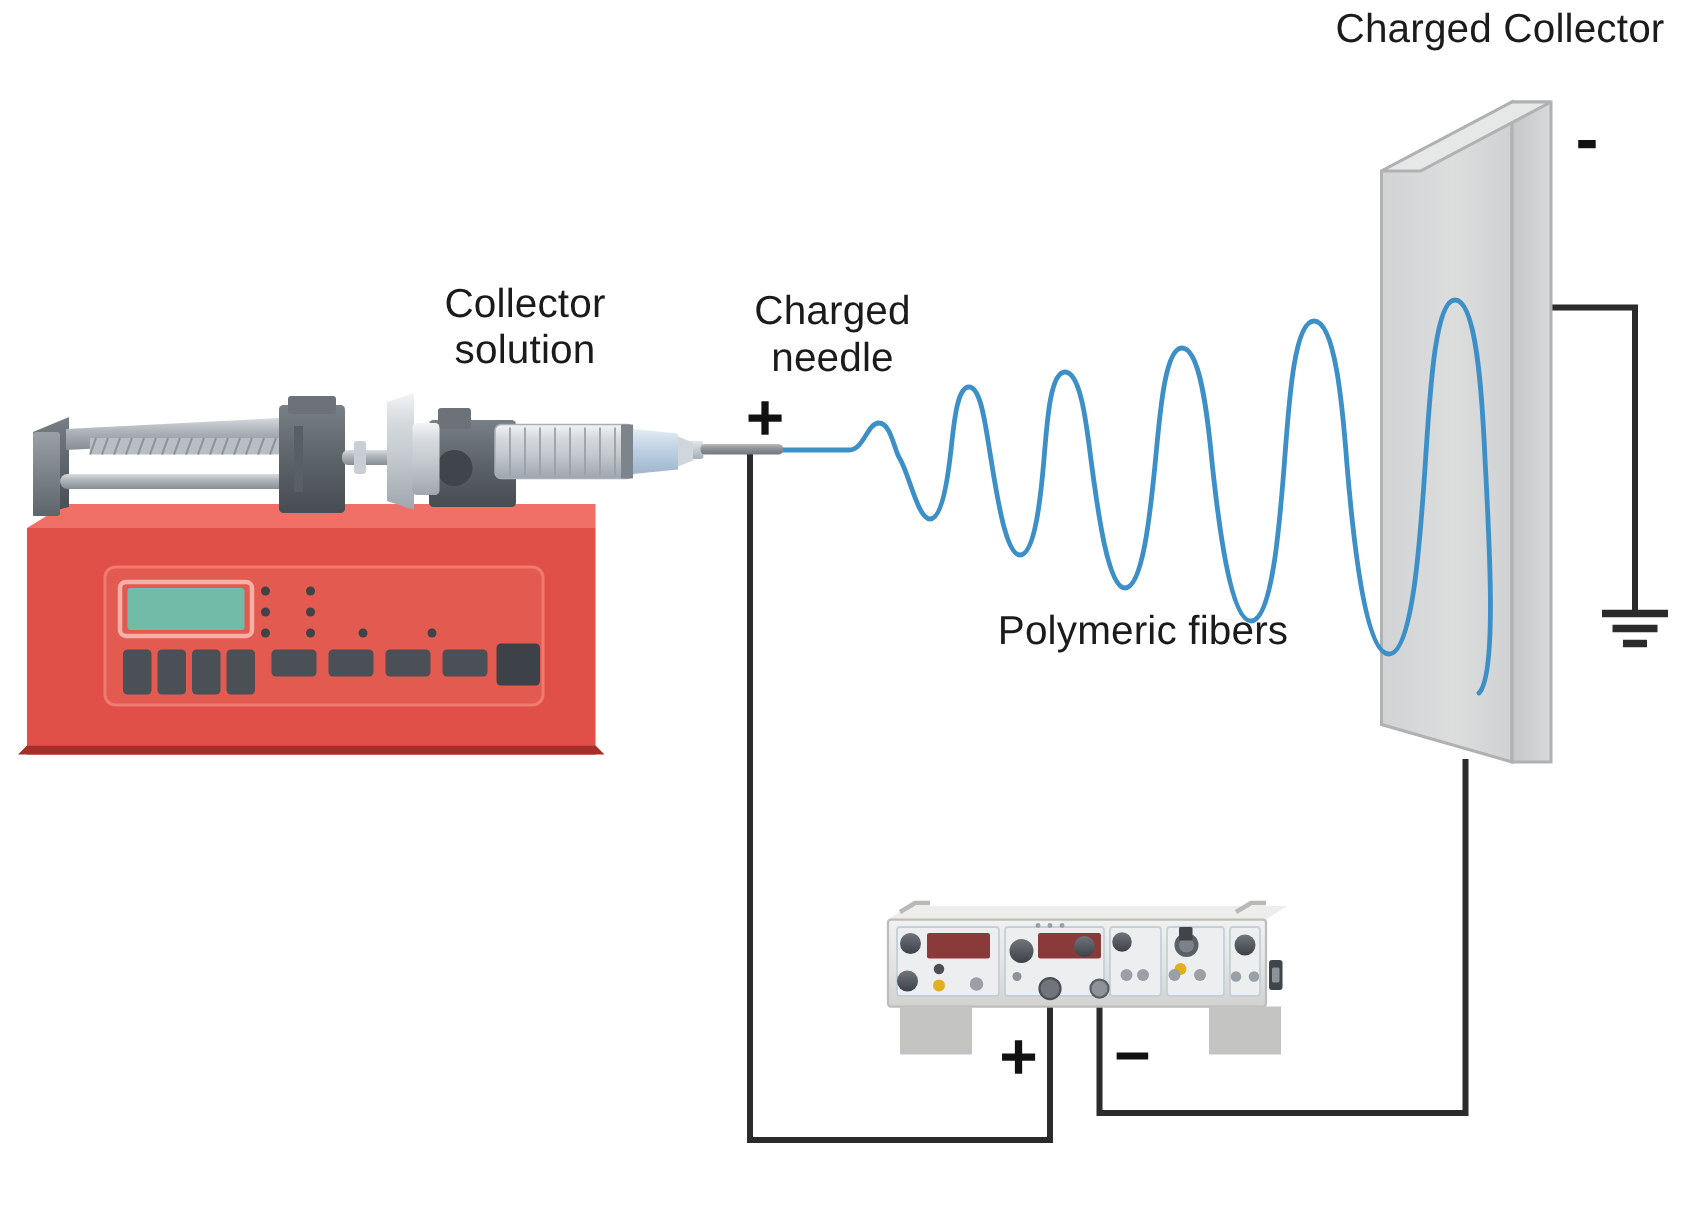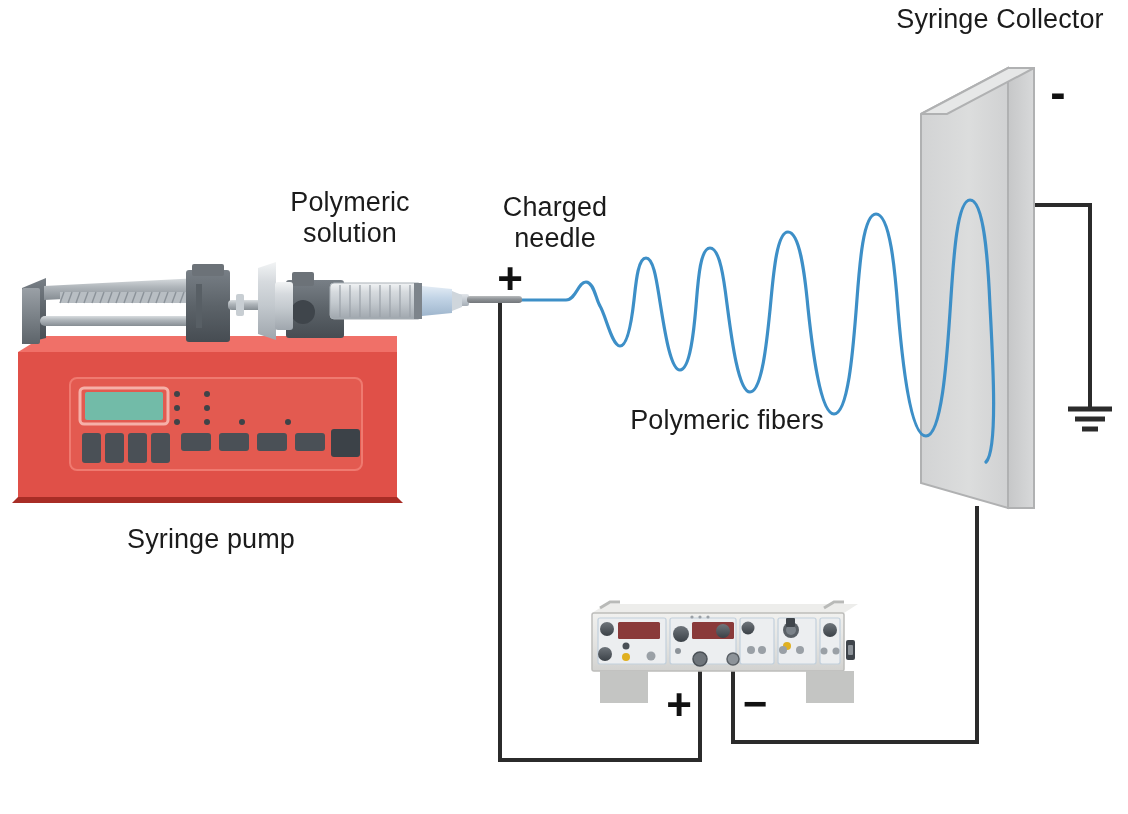--- a/index.html
+++ b/index.html
@@ -11,31 +11,30 @@
   .lbl.c{text-align:center;transform:translateX(-50%);}
   .sign{position:absolute;font-size:44px;font-weight:700;color:#111;
         line-height:1;transform:translate(-50%,-50%);}
   svg{position:absolute;left:0;top:0;overflow:visible;}
 </style>
 </head>
 <body>
 
 <div id="stage">
 
-  <div class="lbl c" style="left:1000px;top:4px;">Syringe Collector</div>
-
-  <div class="lbl c" style="left:350px;top:187px;">Polymeric
+  <div class="lbl c" style="left:1000px;top:4px;">Charged Collector</div>
+
+  <div class="lbl c" style="left:350px;top:187px;">Collector
 solution</div>
 
   <div class="lbl c" style="left:516px;top:192px;margin-left:39px;">Charged
 needle</div>
 
-  <div class="lbl c" style="left:727px;top:405px;">Polymeric fibers</div>
-
-  <div class="lbl c" style="left:211px;top:524px;">Syringe pump</div>
+  <div class="lbl c" style="left:762px;top:405px;">Polymeric fibers</div>
+
 
 
   <div class="sign" style="left:510px;top:279px;">+</div>
   <div class="sign" style="left:1058px;top:92px;font-size:46px;">-</div>
   <div class="sign" style="left:679px;top:705px;">+</div>
   <div class="sign" style="left:755px;top:704px;font-size:42px;">−</div>
 
   <svg width="1128" height="814">
     <g fill="none" stroke="#2b2b2b" stroke-width="4" stroke-linecap="square">
 

